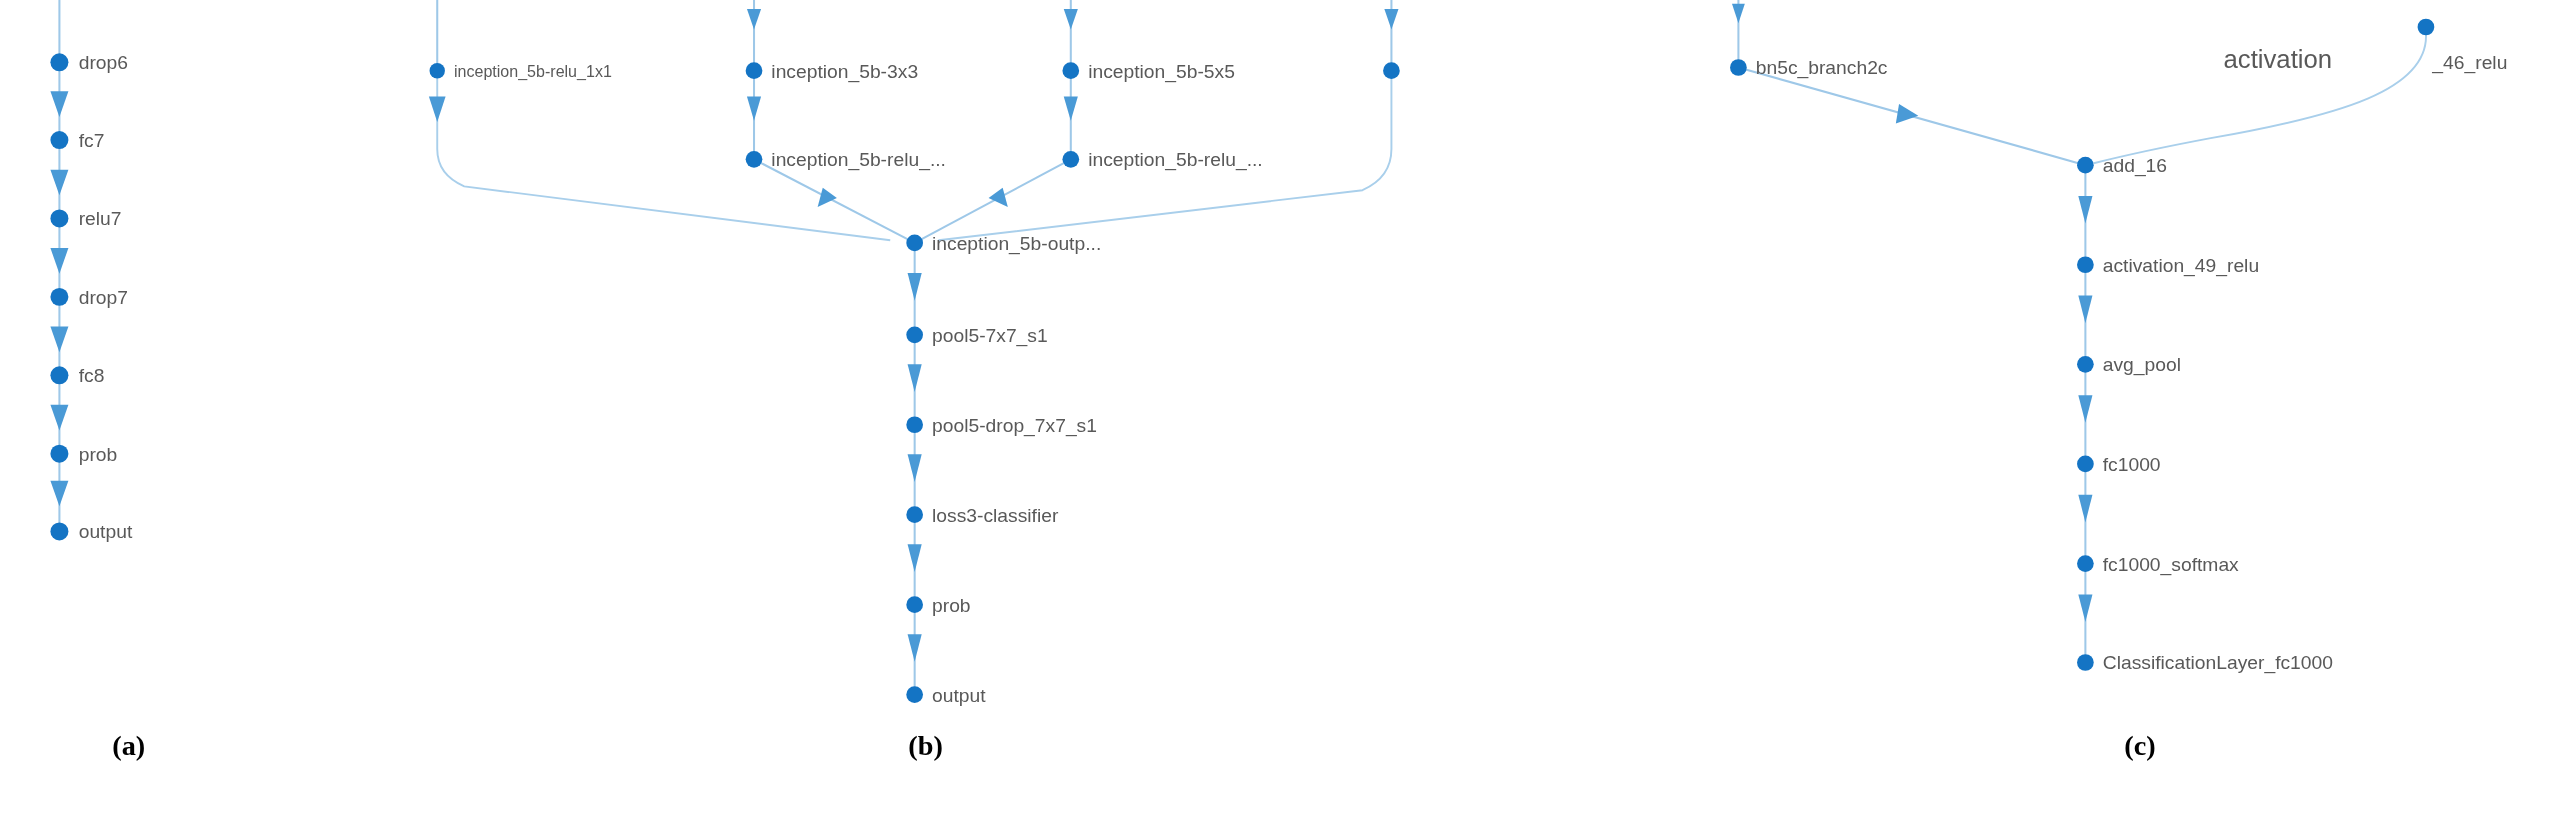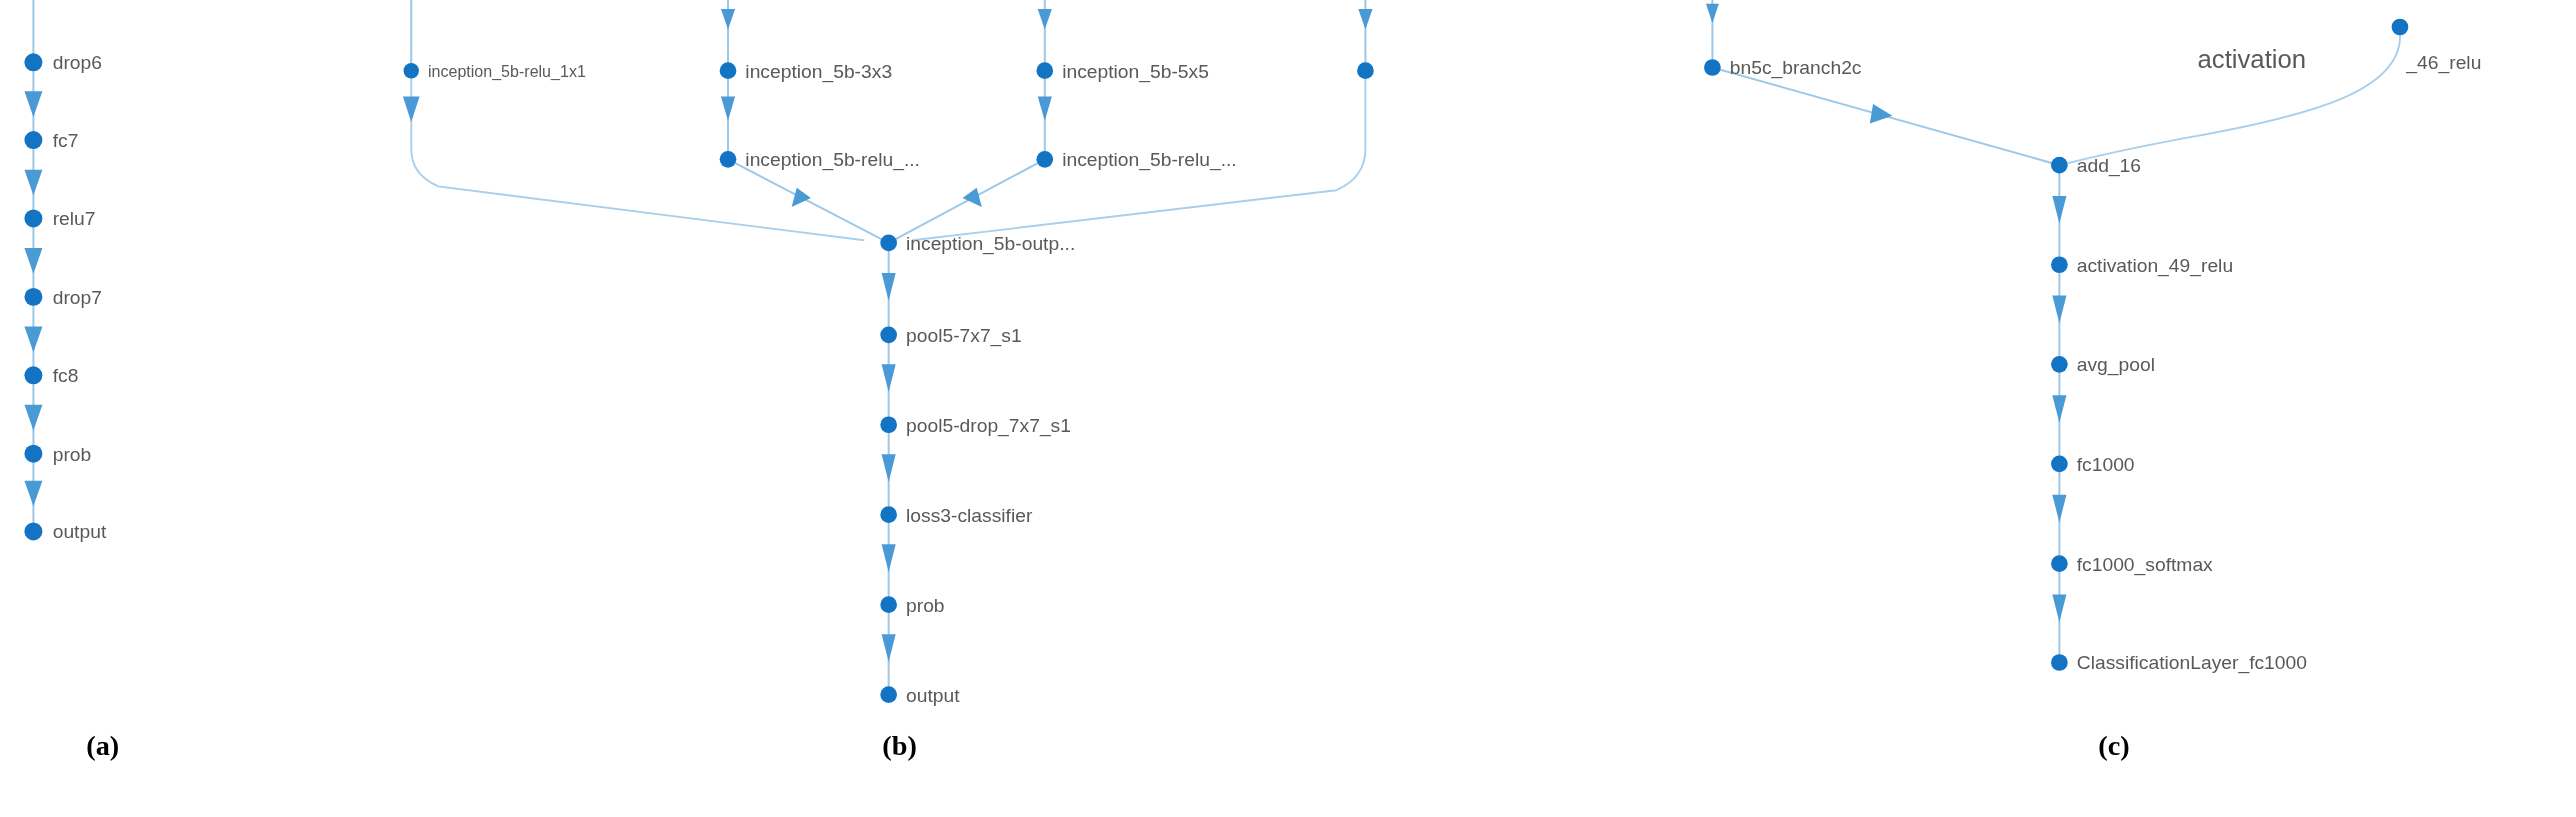--- a/index.html
+++ b/index.html
@@ -1,18 +1,18 @@
 <!DOCTYPE html>
 <html style="font-size:10.3px"><head>
 <meta charset="utf-8">
 <style>
   html,body{margin:0;padding:0;background:#ffffff;}
   body{width:2576px;height:818px;position:relative;overflow:hidden;
        font-family:"Liberation Sans","DejaVu Sans",sans-serif;}
-  #root{position:absolute;inset:0;}
+  #root{position:absolute;inset:0;margin-left:26px;}
   svg.graph{position:absolute;left:0;top:0;width:2576px;height:818px;overflow:visible;}
   .node-label{fill:#595959;font-family:"Liberation Sans","DejaVu Sans",sans-serif;
               font-size:30px;dominant-baseline:middle;white-space:pre;}
   .node-label.small{font-size:25px;}
   .node-label.big{font-size:40px;}
   .node-dot{fill:#1474c4;}
   .edge{fill:none;stroke:#9ec8e8;stroke-width:3.2;}
   .edge.pale{stroke:#a9cfeb;stroke-width:3;}
   .arrow{fill:#4a9ad6;}
   .panel-caption{font-family:"Liberation Serif","DejaVu Serif",serif;

